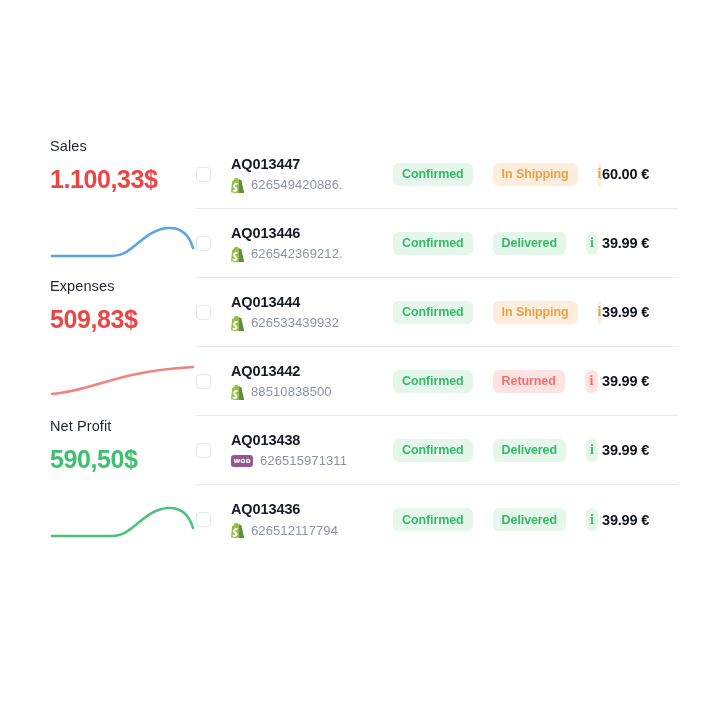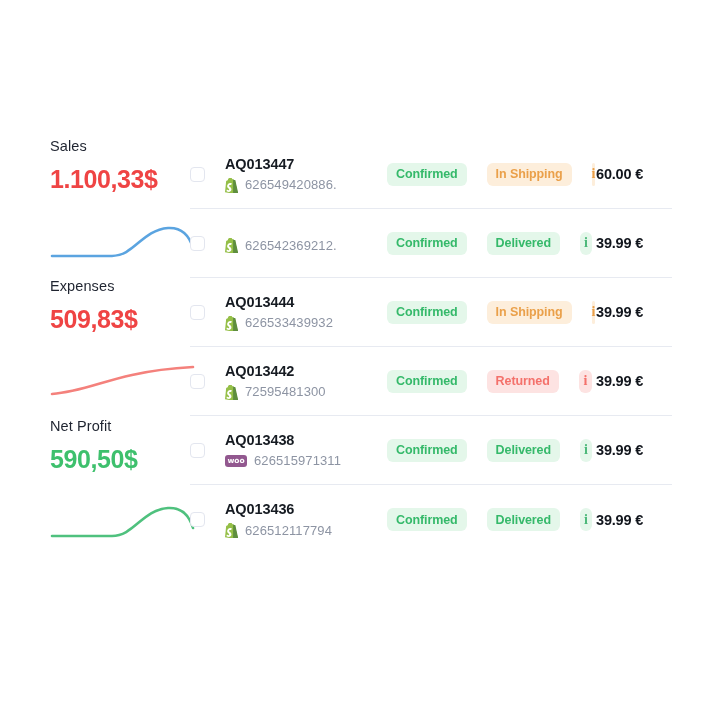--- a/index.html
+++ b/index.html
@@ -57,21 +57,21 @@
     left: 0;
     top: 82px;
     width: 145px;
     height: 46px;
     display: block;
   }
 
   
   .orders {
     position: absolute;
-    left: 190px;
+    left: 196px;
     top: 140px;
     width: 482px;
   }
   .order-row {
     position: relative;
     display: flex;
     align-items: center;
     height: 69px;
     box-sizing: border-box;
     border-bottom: 1px solid #e7eaf1;
@@ -252,20 +252,21 @@
         <div class="badges">
           <span class="badge badge-green">Confirmed</span>
           <span class="badge badge-amber">In Shipping</span>
           <span class="info-btn info-amber">i</span>
         </div>
         <div class="order-price">60.00 €</div>
       </div>
       <div class="order-row">
         <div class="checkbox"></div>
         <div class="order-main">
+          <div class="order-id">AQ013446</div>
           <div class="order-sub">
             <span class="platform-icon">
               <svg class="shopify-ico" viewBox="0 0 26 30">
                 <path d="M20.3 4.4c-.1-.1-.3-.2-.5-.2l-1.6-.1S16.7 2.6 16.5 2.4c-.2-.2-.5-.1-.7-.1l-.8.2C14.6.9 13.6 0 12.3 0h-.4C11.5-.5 10.9-.8 10.2-.8 7.4-.7 6 2.8 5.6 4.6l-2.4.8c-.8.2-.8.3-.9 1L0 29l18.6 3.3L26 30S20.4 4.6 20.3 4.4z" fill="#95BF47" transform="translate(0,0) scale(0.98)"></path>
                 <path d="M19.8 4.2l-1.6-.1S16.7 2.6 16.5 2.4a.6.6 0 0 0-.3-.1v30l10.2-2.4s-5.6-25.4-5.7-25.6c-.1-.1-.3-.1-.9-.1z" fill="#5E8E3E"></path>
                 <path d="M13.5 10.4l-1.2 4.2s-1.1-.5-2.4-.4c-2 .1-2 1.4-2 1.7.1 1.7 4.7 2.1 5 6.3.2 3.3-1.7 5.5-4.6 5.7-3.4.2-5.3-1.8-5.3-1.8l.7-3.1s1.9 1.5 3.4 1.4c1 0 1.4-.9 1.3-1.5-.1-2.3-3.9-2.1-4.1-5.9-.2-3.2 1.9-6.5 6.5-6.8 1.8-.1 2.7.2 2.7.2z" fill="#FFFFFF"></path>
               </svg>
             </span>
             <span class="order-ref">626542369212.</span>
           </div>
@@ -304,21 +305,21 @@
         <div class="order-main">
           <div class="order-id">AQ013442</div>
           <div class="order-sub">
             <span class="platform-icon">
               <svg class="shopify-ico" viewBox="0 0 26 30">
                 <path d="M20.3 4.4c-.1-.1-.3-.2-.5-.2l-1.6-.1S16.7 2.6 16.5 2.4c-.2-.2-.5-.1-.7-.1l-.8.2C14.6.9 13.6 0 12.3 0h-.4C11.5-.5 10.9-.8 10.2-.8 7.4-.7 6 2.8 5.6 4.6l-2.4.8c-.8.2-.8.3-.9 1L0 29l18.6 3.3L26 30S20.4 4.6 20.3 4.4z" fill="#95BF47" transform="translate(0,0) scale(0.98)"></path>
                 <path d="M19.8 4.2l-1.6-.1S16.7 2.6 16.5 2.4a.6.6 0 0 0-.3-.1v30l10.2-2.4s-5.6-25.4-5.7-25.6c-.1-.1-.3-.1-.9-.1z" fill="#5E8E3E"></path>
                 <path d="M13.5 10.4l-1.2 4.2s-1.1-.5-2.4-.4c-2 .1-2 1.4-2 1.7.1 1.7 4.7 2.1 5 6.3.2 3.3-1.7 5.5-4.6 5.7-3.4.2-5.3-1.8-5.3-1.8l.7-3.1s1.9 1.5 3.4 1.4c1 0 1.4-.9 1.3-1.5-.1-2.3-3.9-2.1-4.1-5.9-.2-3.2 1.9-6.5 6.5-6.8 1.8-.1 2.7.2 2.7.2z" fill="#FFFFFF"></path>
               </svg>
             </span>
-            <span class="order-ref">72595481300</span>
+            <span class="order-ref">88510838500</span>
           </div>
         </div>
         <div class="badges">
           <span class="badge badge-green">Confirmed</span>
           <span class="badge badge-red">Returned</span>
           <span class="info-btn info-red">i</span>
         </div>
         <div class="order-price">39.99 €</div>
       </div>
       <div class="order-row">

